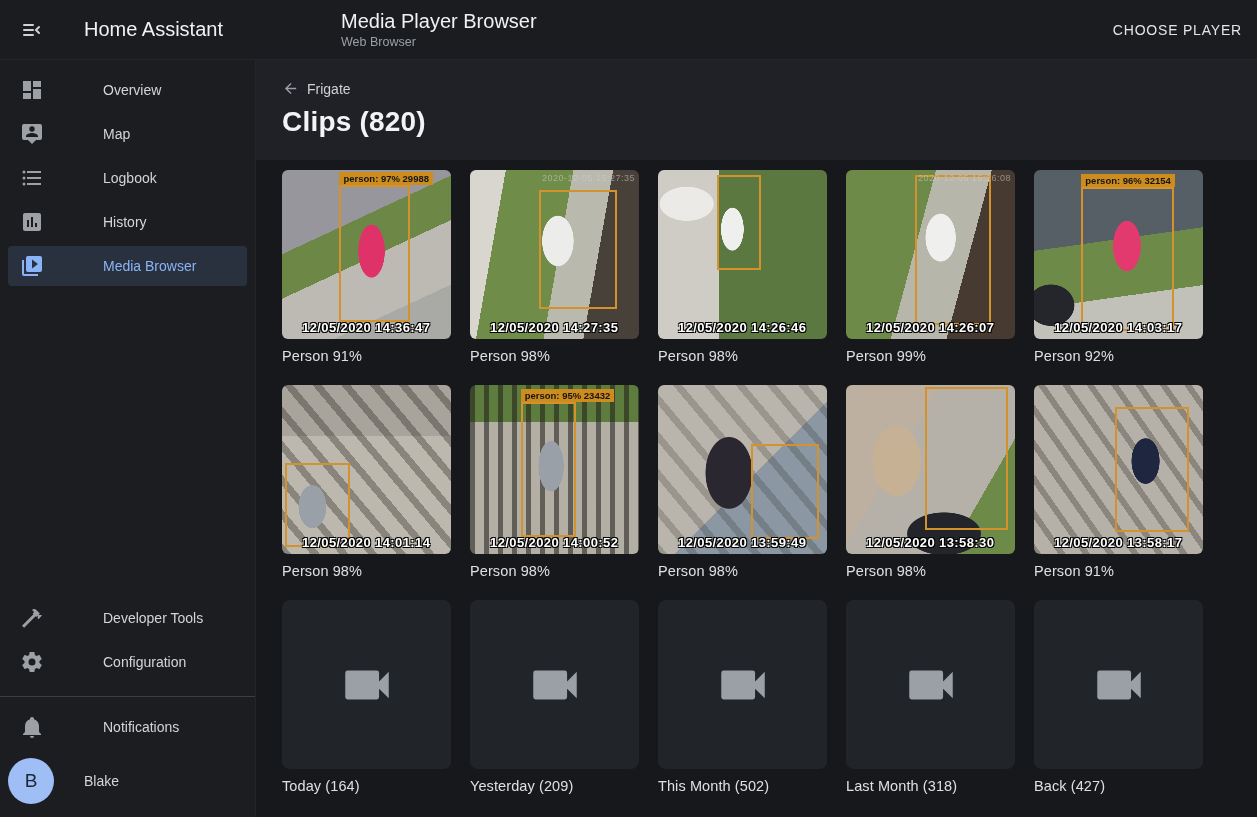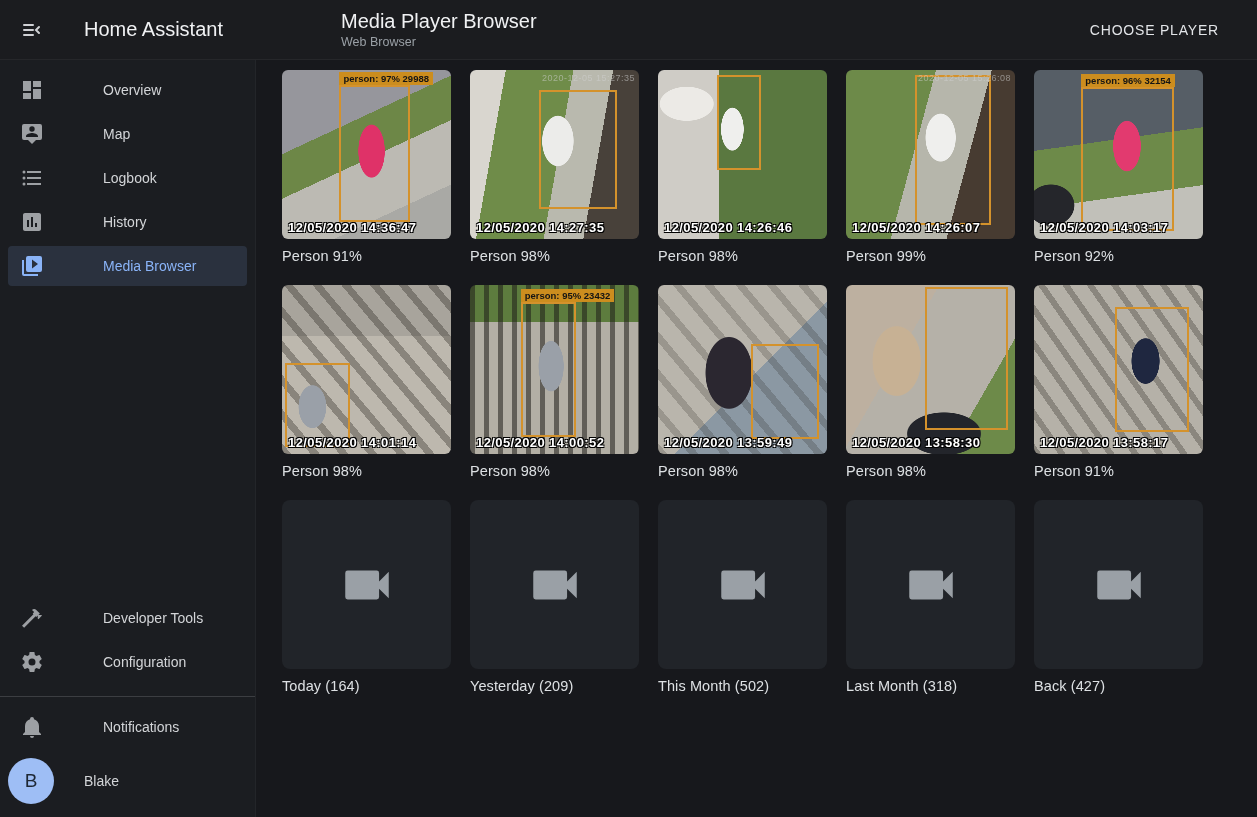--- a/index.html
+++ b/index.html
@@ -10,21 +10,21 @@
   
   .appbar { position:absolute; left:0; top:0; right:0; height:60px; background:#1b1c1f;
     display:flex; align-items:center; color:#e8eaed; z-index:5;
     border-bottom:1px solid rgba(255,255,255,0.05); }
   .appbar .toggle { width:44px; height:44px; margin-left:10px; display:flex; align-items:center;
     justify-content:center; cursor:pointer; color:#cfd1d4; }
   .ha-title { font-size:20px; font-weight:400; margin-left:30px; color:#f0f1f3; }
   .mpb-block { position:absolute; left:341px; top:8px; }
   .mpb-title { font-size:20px; font-weight:400; color:#f0f1f3; line-height:26px; }
   .mpb-sub { font-size:12.5px; color:#9aa0a6; line-height:16px; }
-  .choose-btn { position:absolute; right:28px; top:14px; padding:8px 10px; font-size:14px;
+  .choose-btn { position:absolute; right:5px; top:14px; padding:8px 10px; font-size:14px;
     font-weight:500; letter-spacing:0.8px; color:#e3e5e8; cursor:pointer; border-radius:4px;
     background:transparent; border:none; font-family:"Liberation Sans",sans-serif; }
 
   
   .sidebar { position:absolute; left:0; top:60px; bottom:0; width:256px; background:#1b1d21;
     display:flex; flex-direction:column; padding-top:6px; z-index:4;
     border-right:1px solid rgba(255,255,255,0.04); }
   .sb-item { display:flex; align-items:center; height:40px; margin:4px 8px; border-radius:4px;
     cursor:pointer; color:#d3d5d8;gap:27px; }
   .sb-item .sb-icon { width:24px; height:24px; margin-left:12px; color:#9da0a4; flex:0 0 24px; }
@@ -50,21 +50,21 @@
   .grid-area { padding:10px 0 0 26px; }
   .media-grid { display:grid; grid-template-columns:repeat(5,169px); column-gap:19px;
     row-gap:21px; }
   .cell { width:169px; }
   .thumb { position:relative; width:169px; height:169px; border-radius:6px; overflow:hidden;
     cursor:pointer; background:#26282c; }
   .cell-label { margin-top:9px; font-size:14.5px; color:#dde0e3; letter-spacing:0.1px; }
   .bbox { position:absolute; border:2px solid #d4922c; }
   .det-tag { position:absolute; transform:translateY(-100%); background:#cc8d1e; color:#141414;
     font-size:9.5px; font-weight:700; padding:1px 4px; white-space:nowrap; }
-  .osd-ts { position:absolute; left:6px; bottom:4px; font-size:13px; font-weight:800;
+  .osd-ts { position:absolute; left:20px; bottom:4px; font-size:13px; font-weight:800;
     color:#ffffff; letter-spacing:0.4px; white-space:nowrap;
     text-shadow:1px 1px 0 #000,-1px -1px 0 #000,1px -1px 0 #000,-1px 1px 0 #000; }
   .osd-cam { position:absolute; right:4px; top:3px; font-size:9px; color:rgba(210,210,210,0.55);
     letter-spacing:0.5px; }
   .folder { display:flex; align-items:center; justify-content:center; background:#212429;
     border-radius:8px; }
   .folder svg { width:58px; height:58px; color:#9aa0a6; }
 
   
   .s1 { background:
@@ -184,20 +184,29 @@
           <span class="sb-label">Notifications</span>
         </div>
       </div>
     <div class="user-row">
       <div class="avatar">B</div>
       <div class="user-name">Blake</div>
     </div>
   </div>
 
   <div class="main">
+    <div class="main-header">
+      <div class="breadcrumb">
+        <svg viewBox="0 0 24 24" fill="currentColor">
+            <path d="M20,11V13H8L13.5,18.5L12.08,19.92L4.16,12L12.08,4.08L13.5,5.5L8,11H20Z"></path>
+          </svg>
+        <span>Frigate</span>
+      </div>
+      <div class="page-title">Clips (820)</div>
+    </div>
     <div class="grid-area">
       <div class="media-grid">
           <div class="cell">
             <div class="thumb s1">
               <div class="bbox" style="left: 34%; top: 9%; width: 42%; height: 81%;"></div>
               <div class="det-tag" style="left: 34%; top: 9%;">person: 97% 29988</div>
               <div class="osd-ts">12/05/2020 14:36:47</div>
             </div>
             <div class="cell-label">Person 91%</div>
           </div>

